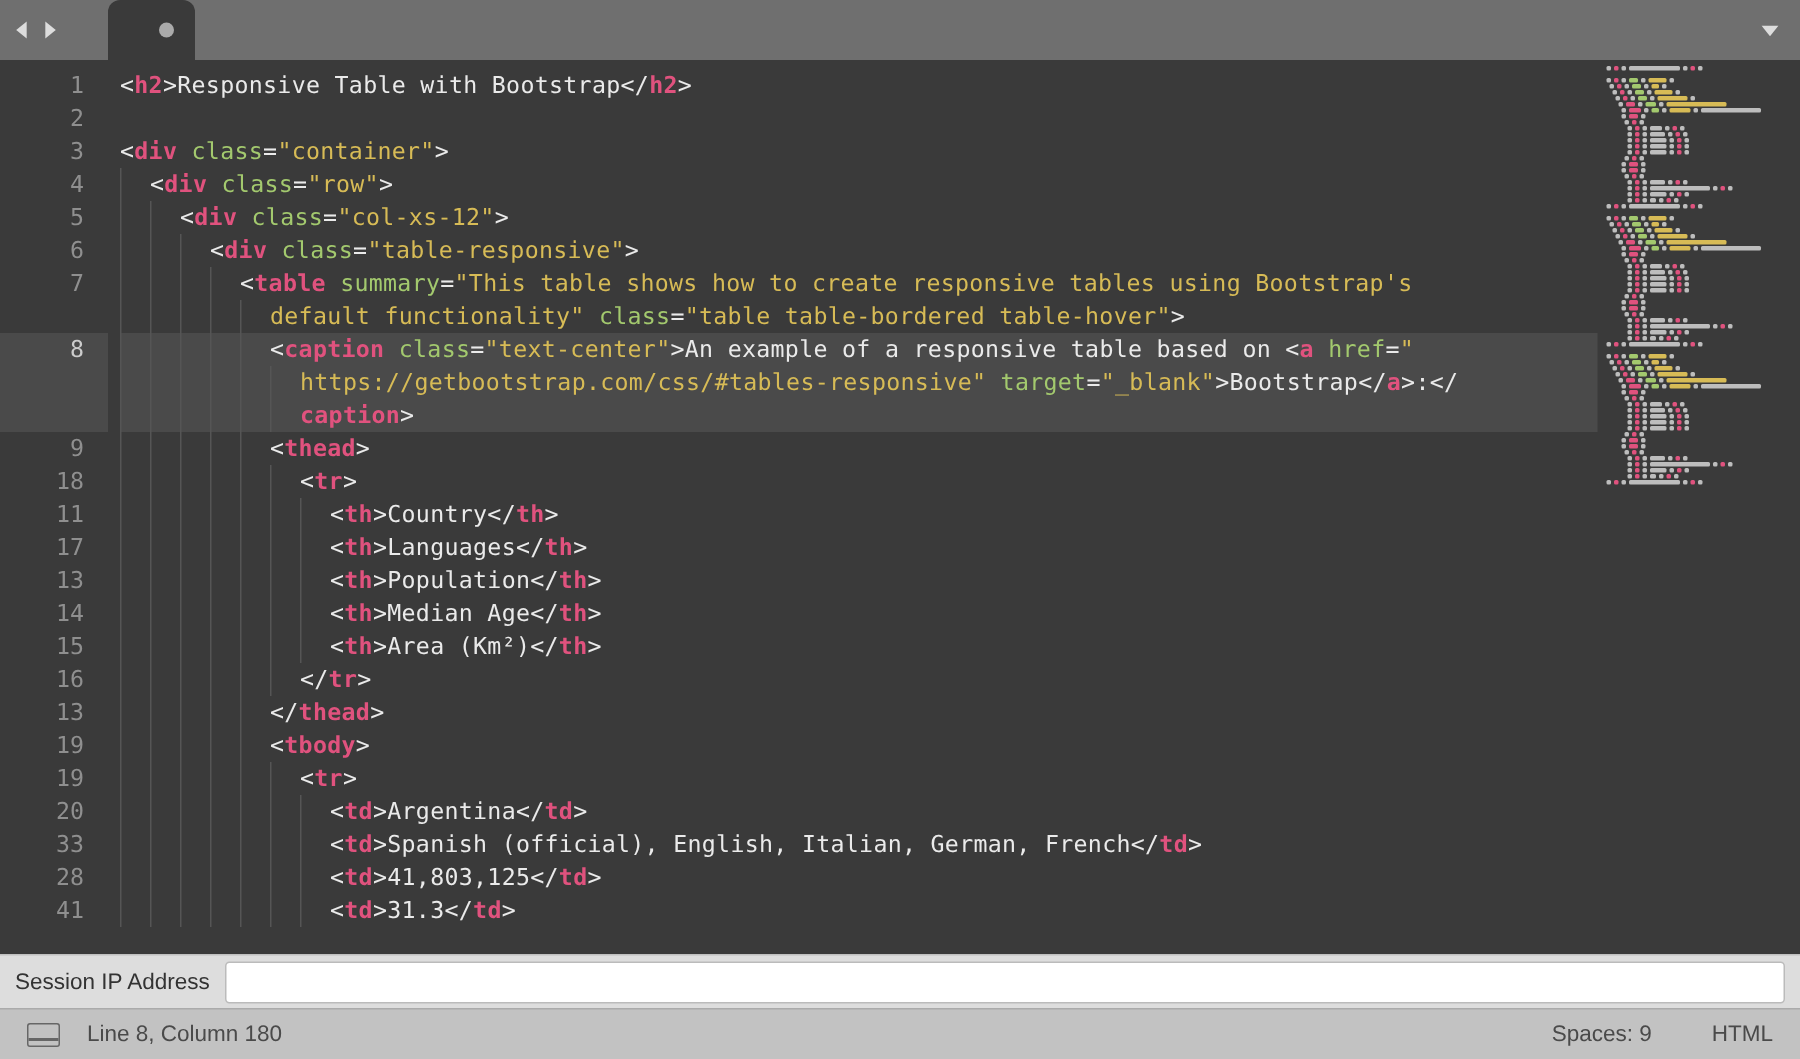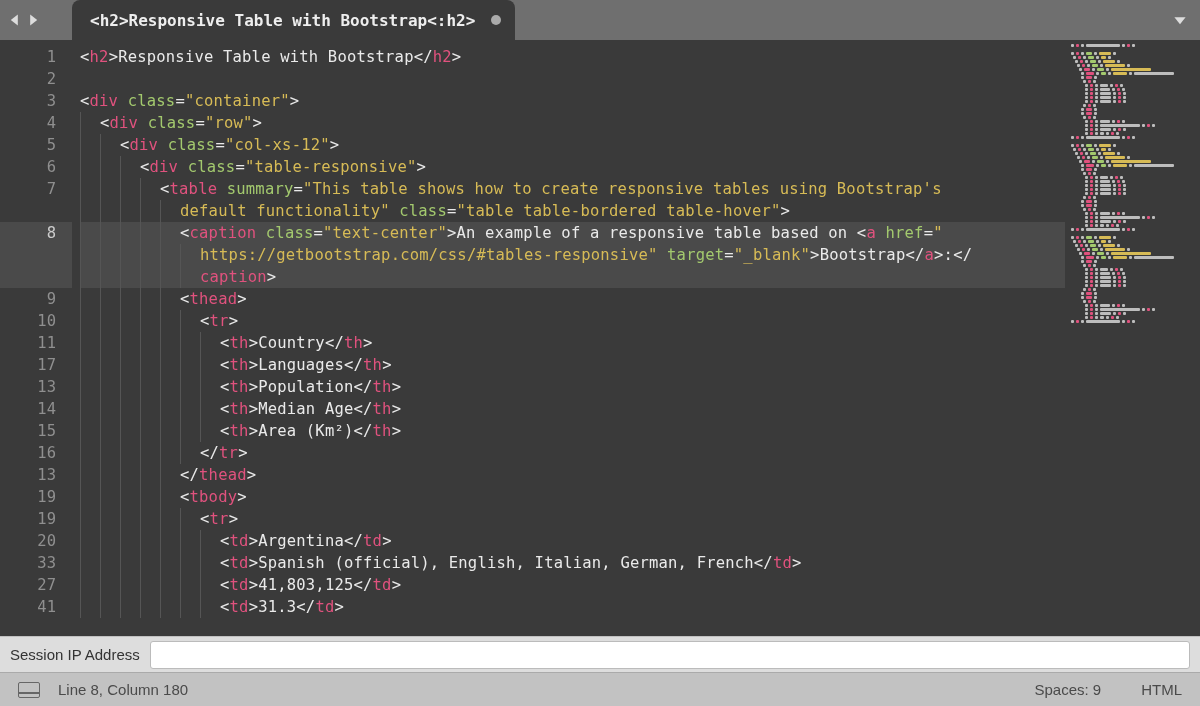--- a/index.html
+++ b/index.html
@@ -58,21 +58,21 @@
   }
   .gutter .ln { height:22px; }
 
   .code {
     flex:1; padding:6px 0 0 8px; font-size:15.5px; line-height:22px; color:#eaeaea;
     white-space:pre; font-family: "SF Mono", Menlo, Consolas, monospace; letter-spacing: 0.2px;
   }
   .code .row { height:22px; display:flex; }
   .code .row.active { background:#4a4a4a; }
 
-  .tag   { color:#e0527e; }    
+  .tag   { color:#e0527e;font-weight:bold; }    
   .punct { color:#eaeaea; }
   .attr  { color:#a3c96e; }    
   .str   { color:#d7bb56; }    
   .text  { color:#eaeaea; }
 
   .indent-guide {
     display:inline-block;
     border-left:1px solid #555;
     height:22px;
     width:20px;
@@ -125,54 +125,53 @@
     <svg class="tri" viewBox="0 0 10 10">
         <polygon points="7,1 7,9 2,5" fill="#ddd"></polygon>
       </svg>
   </div>
   <div class="nav-arrow">
     <svg class="tri" viewBox="0 0 10 10">
         <polygon points="3,1 3,9 8,5" fill="#ddd"></polygon>
       </svg>
   </div>
   <div class="tab">
-    <span>&lt;h2&gt;Responsive Table with Bootstrap&lt;:h2&gt;</span>
     <span class="dirty"></span>
   </div>
   <div class="more-icon">
     <svg class="tri" viewBox="0 0 10 10">
         <polygon points="1,3 9,3 5,8" fill="#ddd"></polygon>
       </svg>
   </div>
 </div>
 
 <div class="editor">
   <div class="gutter" id="gutter">
       <div class="ln" style="height: 22px;">1</div>
       <div class="ln" style="height: 22px;">2</div>
       <div class="ln" style="height: 22px;">3</div>
       <div class="ln" style="height: 22px;">4</div>
       <div class="ln" style="height: 22px;">5</div>
       <div class="ln" style="height: 22px;">6</div>
       <div class="ln" style="height: 44px;">7</div>
       <div class="ln" style="height: 66px; background: rgb(74, 74, 74); color: rgb(204, 204, 204); margin-right: -16px; padding-right: 16px;">8</div>
       <div class="ln" style="height: 22px;">9</div>
-      <div class="ln" style="height: 22px;">10</div>
+      <div class="ln" style="height: 22px;">18</div>
       <div class="ln" style="height: 22px;">11</div>
       <div class="ln" style="height: 22px;">17</div>
       <div class="ln" style="height: 22px;">13</div>
       <div class="ln" style="height: 22px;">14</div>
       <div class="ln" style="height: 22px;">15</div>
       <div class="ln" style="height: 22px;">16</div>
       <div class="ln" style="height: 22px;">13</div>
       <div class="ln" style="height: 22px;">19</div>
       <div class="ln" style="height: 22px;">19</div>
       <div class="ln" style="height: 22px;">20</div>
       <div class="ln" style="height: 22px;">33</div>
-      <div class="ln" style="height: 22px;">27</div>
+      <div class="ln" style="height: 22px;">28</div>
       <div class="ln" style="height: 22px;">41</div>
     </div>
   <div class="code" id="code"><div class="row"><span><span class="punct">&lt;</span><span class="tag">h2</span><span class="punct">&gt;</span><span class="text">Responsive Table with Bootstrap</span><span class="punct">&lt;/</span><span class="tag">h2</span><span class="punct">&gt;</span></span></div><div class="row"><span></span></div><div class="row"><span><span class="punct">&lt;</span><span class="tag">div</span><span class="text"> </span><span class="attr">class</span><span class="punct">=</span><span class="str">"container"</span><span class="punct">&gt;</span></span></div><div class="row"><span class="indent-guide"></span><span><span class="punct">&lt;</span><span class="tag">div</span><span class="text"> </span><span class="attr">class</span><span class="punct">=</span><span class="str">"row"</span><span class="punct">&gt;</span></span></div><div class="row"><span class="indent-guide"></span><span class="indent-guide"></span><span><span class="punct">&lt;</span><span class="tag">div</span><span class="text"> </span><span class="attr">class</span><span class="punct">=</span><span class="str">"col-xs-12"</span><span class="punct">&gt;</span></span></div><div class="row"><span class="indent-guide"></span><span class="indent-guide"></span><span class="indent-guide"></span><span><span class="punct">&lt;</span><span class="tag">div</span><span class="text"> </span><span class="attr">class</span><span class="punct">=</span><span class="str">"table-responsive"</span><span class="punct">&gt;</span></span></div><div class="row"><span class="indent-guide"></span><span class="indent-guide"></span><span class="indent-guide"></span><span class="indent-guide"></span><span><span class="punct">&lt;</span><span class="tag">table</span><span class="text"> </span><span class="attr">summary</span><span class="punct">=</span><span class="str">"This table shows how to create responsive tables using Bootstrap's </span></span></div><div class="row"><span class="indent-guide"></span><span class="indent-guide"></span><span class="indent-guide"></span><span class="indent-guide"></span><span class="indent-guide"></span><span><span class="str">default functionality"</span><span class="text"> </span><span class="attr">class</span><span class="punct">=</span><span class="str">"table table-bordered table-hover"</span><span class="punct">&gt;</span></span></div><div class="row active"><span class="indent-guide"></span><span class="indent-guide"></span><span class="indent-guide"></span><span class="indent-guide"></span><span class="indent-guide"></span><span><span class="punct">&lt;</span><span class="tag">caption</span><span class="text"> </span><span class="attr">class</span><span class="punct">=</span><span class="str">"text-center"</span><span class="punct">&gt;</span><span class="text">An example of a responsive table based on </span><span class="punct">&lt;</span><span class="tag">a</span><span class="text"> </span><span class="attr">href</span><span class="punct">=</span><span class="str">"</span></span></div><div class="row active"><span class="indent-guide"></span><span class="indent-guide"></span><span class="indent-guide"></span><span class="indent-guide"></span><span class="indent-guide"></span><span class="indent-guide"></span><span><span class="str">https://getbootstrap.com/css/#tables-responsive"</span><span class="text"> </span><span class="attr">target</span><span class="punct">=</span><span class="str">"_blank"</span><span class="punct">&gt;</span><span class="text">Bootstrap</span><span class="punct">&lt;/</span><span class="tag">a</span><span class="punct">&gt;</span><span class="text">:</span><span class="punct">&lt;/</span></span></div><div class="row active"><span class="indent-guide"></span><span class="indent-guide"></span><span class="indent-guide"></span><span class="indent-guide"></span><span class="indent-guide"></span><span class="indent-guide"></span><span><span class="tag">caption</span><span class="punct">&gt;</span></span></div><div class="row"><span class="indent-guide"></span><span class="indent-guide"></span><span class="indent-guide"></span><span class="indent-guide"></span><span class="indent-guide"></span><span><span class="punct">&lt;</span><span class="tag">thead</span><span class="punct">&gt;</span></span></div><div class="row"><span class="indent-guide"></span><span class="indent-guide"></span><span class="indent-guide"></span><span class="indent-guide"></span><span class="indent-guide"></span><span class="indent-guide"></span><span><span class="punct">&lt;</span><span class="tag">tr</span><span class="punct">&gt;</span></span></div><div class="row"><span class="indent-guide"></span><span class="indent-guide"></span><span class="indent-guide"></span><span class="indent-guide"></span><span class="indent-guide"></span><span class="indent-guide"></span><span class="indent-guide"></span><span><span class="punct">&lt;</span><span class="tag">th</span><span class="punct">&gt;</span><span class="text">Country</span><span class="punct">&lt;/</span><span class="tag">th</span><span class="punct">&gt;</span></span></div><div class="row"><span class="indent-guide"></span><span class="indent-guide"></span><span class="indent-guide"></span><span class="indent-guide"></span><span class="indent-guide"></span><span class="indent-guide"></span><span class="indent-guide"></span><span><span class="punct">&lt;</span><span class="tag">th</span><span class="punct">&gt;</span><span class="text">Languages</span><span class="punct">&lt;/</span><span class="tag">th</span><span class="punct">&gt;</span></span></div><div class="row"><span class="indent-guide"></span><span class="indent-guide"></span><span class="indent-guide"></span><span class="indent-guide"></span><span class="indent-guide"></span><span class="indent-guide"></span><span class="indent-guide"></span><span><span class="punct">&lt;</span><span class="tag">th</span><span class="punct">&gt;</span><span class="text">Population</span><span class="punct">&lt;/</span><span class="tag">th</span><span class="punct">&gt;</span></span></div><div class="row"><span class="indent-guide"></span><span class="indent-guide"></span><span class="indent-guide"></span><span class="indent-guide"></span><span class="indent-guide"></span><span class="indent-guide"></span><span class="indent-guide"></span><span><span class="punct">&lt;</span><span class="tag">th</span><span class="punct">&gt;</span><span class="text">Median Age</span><span class="punct">&lt;/</span><span class="tag">th</span><span class="punct">&gt;</span></span></div><div class="row"><span class="indent-guide"></span><span class="indent-guide"></span><span class="indent-guide"></span><span class="indent-guide"></span><span class="indent-guide"></span><span class="indent-guide"></span><span class="indent-guide"></span><span><span class="punct">&lt;</span><span class="tag">th</span><span class="punct">&gt;</span><span class="text">Area (Km²)</span><span class="punct">&lt;/</span><span class="tag">th</span><span class="punct">&gt;</span></span></div><div class="row"><span class="indent-guide"></span><span class="indent-guide"></span><span class="indent-guide"></span><span class="indent-guide"></span><span class="indent-guide"></span><span class="indent-guide"></span><span><span class="punct">&lt;/</span><span class="tag">tr</span><span class="punct">&gt;</span></span></div><div class="row"><span class="indent-guide"></span><span class="indent-guide"></span><span class="indent-guide"></span><span class="indent-guide"></span><span class="indent-guide"></span><span><span class="punct">&lt;/</span><span class="tag">thead</span><span class="punct">&gt;</span></span></div><div class="row"><span class="indent-guide"></span><span class="indent-guide"></span><span class="indent-guide"></span><span class="indent-guide"></span><span class="indent-guide"></span><span><span class="punct">&lt;</span><span class="tag">tbody</span><span class="punct">&gt;</span></span></div><div class="row"><span class="indent-guide"></span><span class="indent-guide"></span><span class="indent-guide"></span><span class="indent-guide"></span><span class="indent-guide"></span><span class="indent-guide"></span><span><span class="punct">&lt;</span><span class="tag">tr</span><span class="punct">&gt;</span></span></div><div class="row"><span class="indent-guide"></span><span class="indent-guide"></span><span class="indent-guide"></span><span class="indent-guide"></span><span class="indent-guide"></span><span class="indent-guide"></span><span class="indent-guide"></span><span><span class="punct">&lt;</span><span class="tag">td</span><span class="punct">&gt;</span><span class="text">Argentina</span><span class="punct">&lt;/</span><span class="tag">td</span><span class="punct">&gt;</span></span></div><div class="row"><span class="indent-guide"></span><span class="indent-guide"></span><span class="indent-guide"></span><span class="indent-guide"></span><span class="indent-guide"></span><span class="indent-guide"></span><span class="indent-guide"></span><span><span class="punct">&lt;</span><span class="tag">td</span><span class="punct">&gt;</span><span class="text">Spanish (official), English, Italian, German, French</span><span class="punct">&lt;/</span><span class="tag">td</span><span class="punct">&gt;</span></span></div><div class="row"><span class="indent-guide"></span><span class="indent-guide"></span><span class="indent-guide"></span><span class="indent-guide"></span><span class="indent-guide"></span><span class="indent-guide"></span><span class="indent-guide"></span><span><span class="punct">&lt;</span><span class="tag">td</span><span class="punct">&gt;</span><span class="text">41,803,125</span><span class="punct">&lt;/</span><span class="tag">td</span><span class="punct">&gt;</span></span></div><div class="row"><span class="indent-guide"></span><span class="indent-guide"></span><span class="indent-guide"></span><span class="indent-guide"></span><span class="indent-guide"></span><span class="indent-guide"></span><span class="indent-guide"></span><span><span class="punct">&lt;</span><span class="tag">td</span><span class="punct">&gt;</span><span class="text">31.3</span><span class="punct">&lt;/</span><span class="tag">td</span><span class="punct">&gt;</span></span></div></div>
   <div class="minimap" id="minimap">
       <div class="mm-line">
         <div class="mm-chunk" style="width: 0px; background: transparent;"></div>
         <div class="mm-chunk" style="width: 3px; background: rgb(189, 189, 189);"></div>
         <div class="mm-chunk" style="width: 3px; background: rgb(224, 82, 126);"></div>
         <div class="mm-chunk" style="width: 3px; background: rgb(189, 189, 189);"></div>
         <div class="mm-chunk" style="width: 34.1px; background: rgb(189, 189, 189);"></div>

